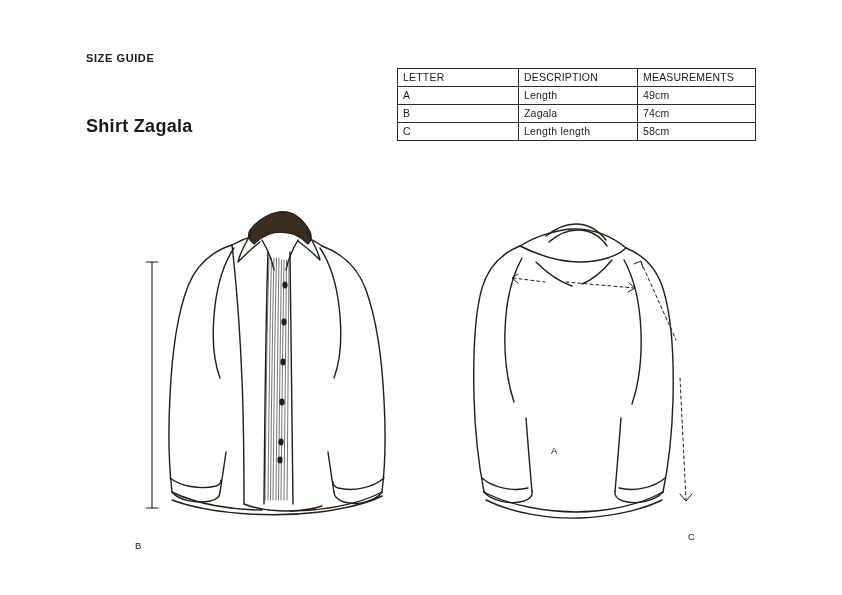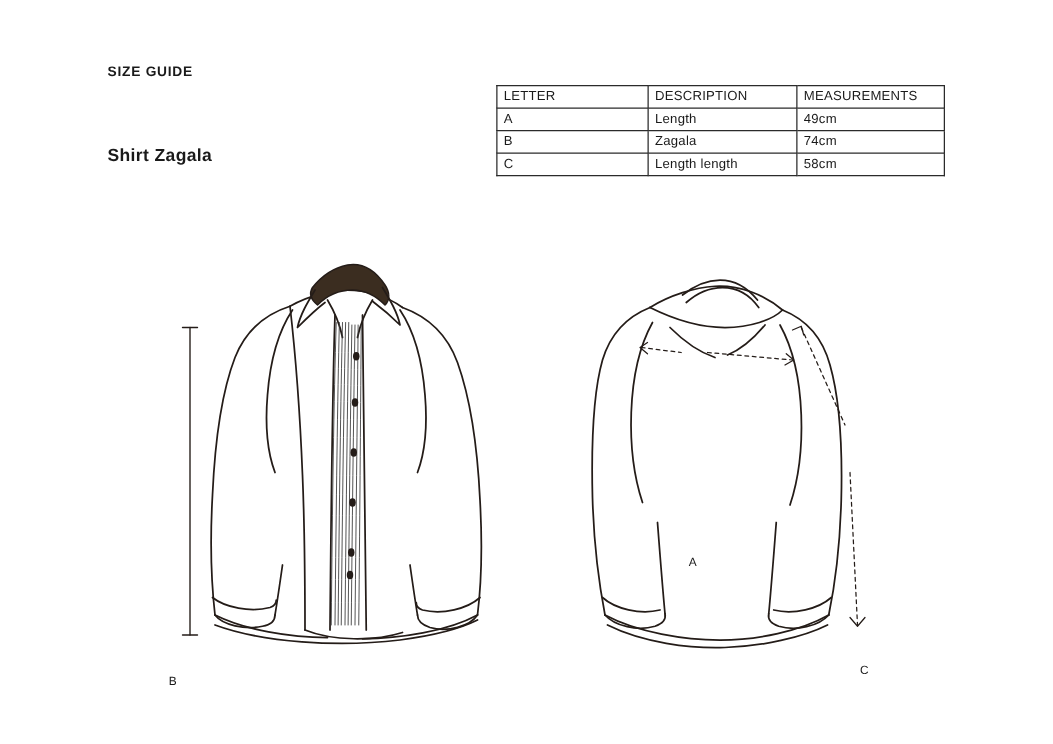--- a/index.html
+++ b/index.html
@@ -29,21 +29,21 @@
     top: 52px;
     font-size: 11px;
     font-weight: bold;
     letter-spacing: 0.6px;
     color: #1a1a1a;
   }
   .product-title {
     position: absolute;
     left: 86px;
     top: 116px;
-    font-size: 14px;
+    font-size: 18px;
     font-weight: bold;
     letter-spacing: 0.3px;
     color: #1a1a1a;
   }
   
   .spec-table {
     position: absolute;
     left: 397px;
     top: 68px;
     width: 358px;

